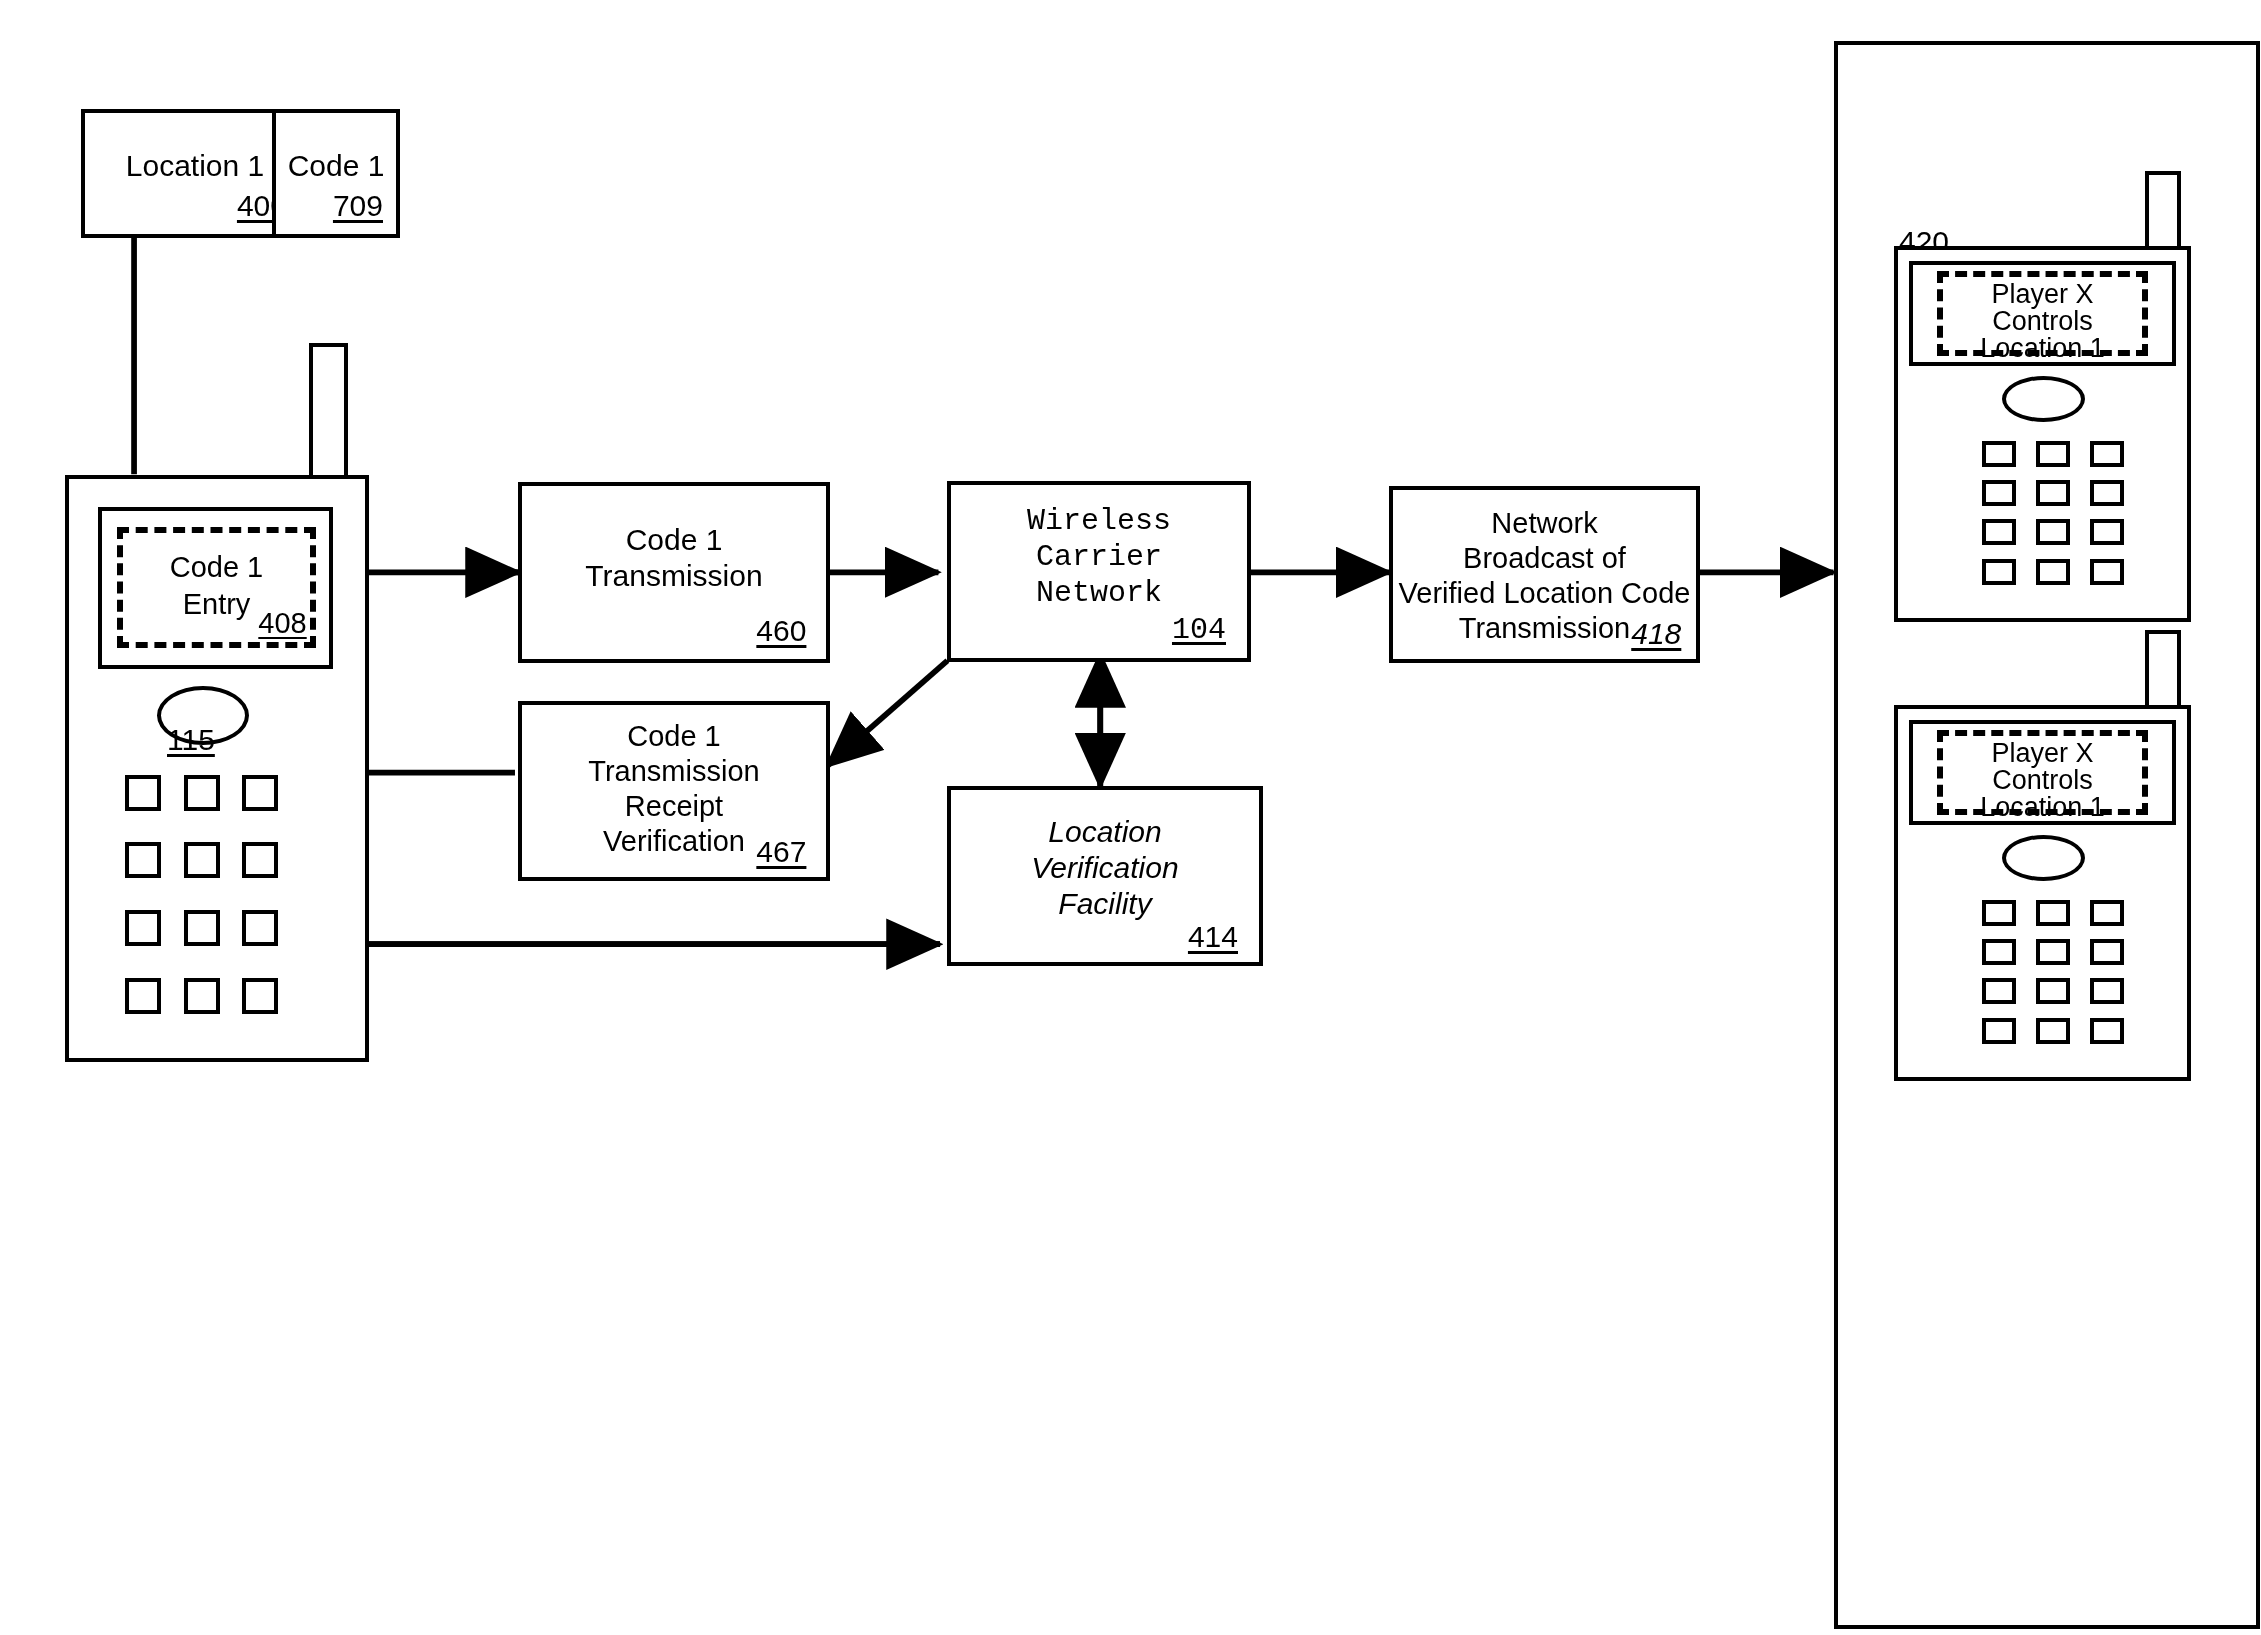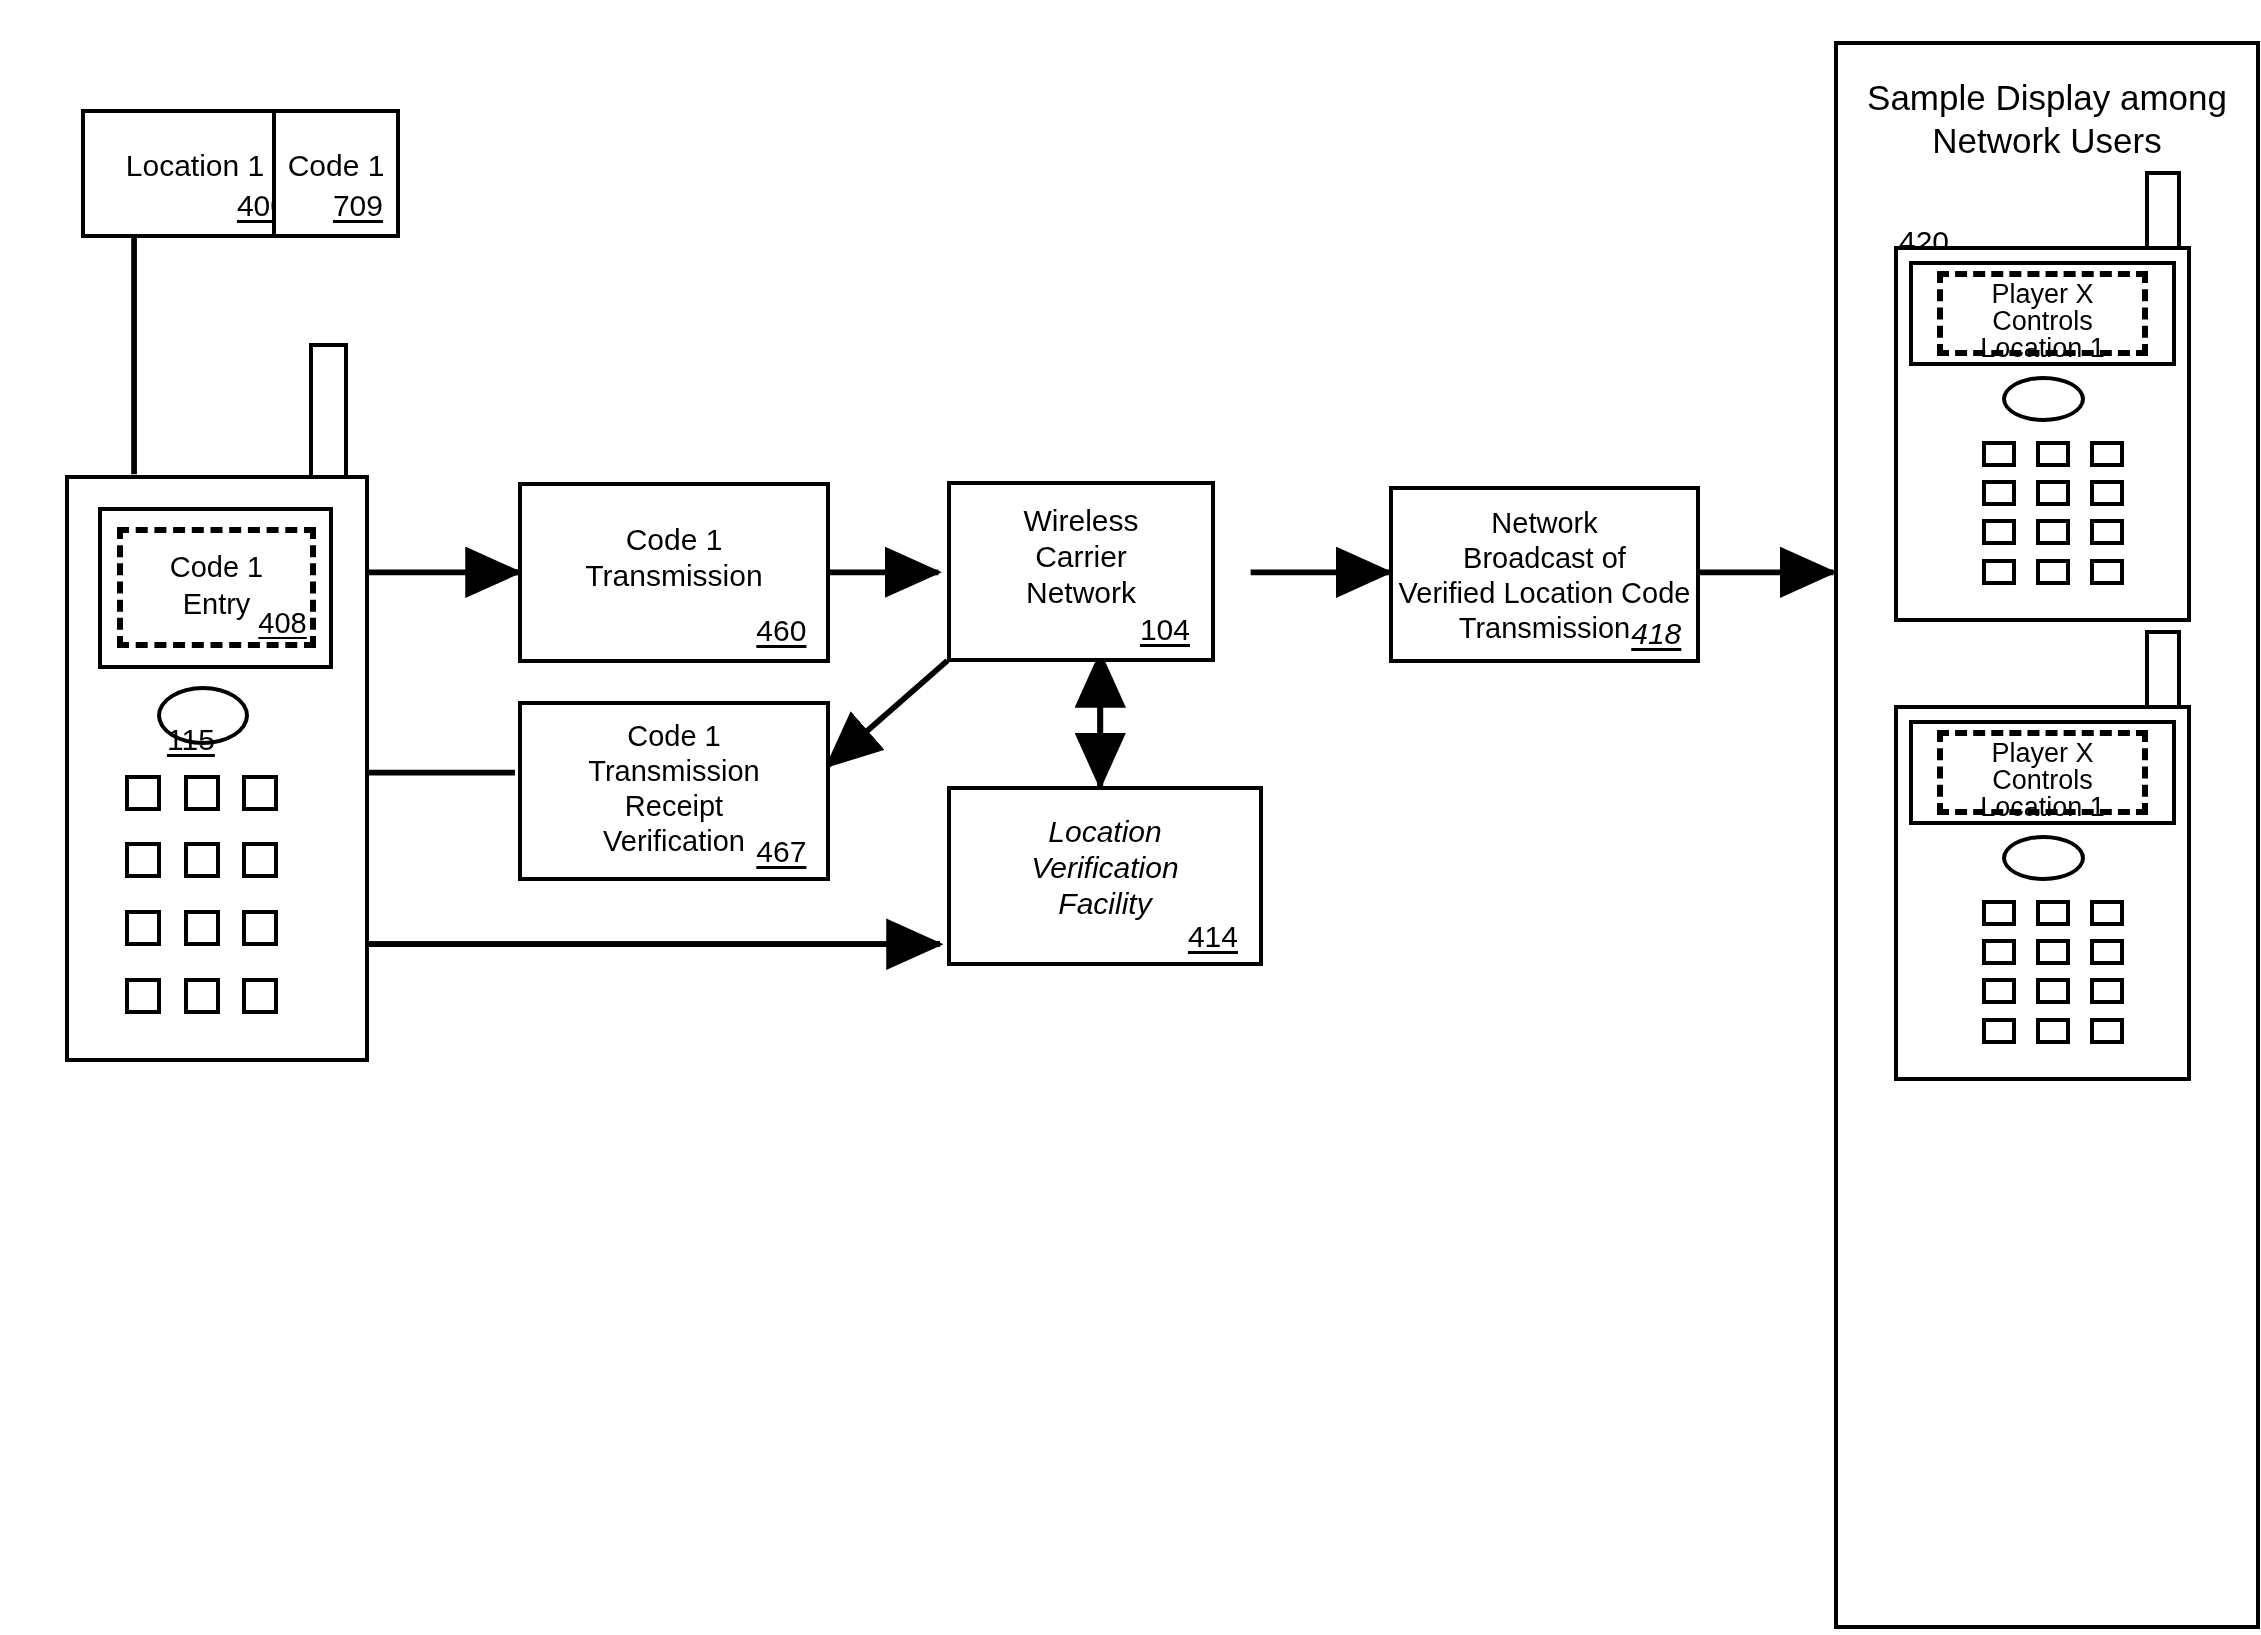--- a/index.html
+++ b/index.html
@@ -113,21 +113,21 @@
   </div>
 
   <div class="box" style="left:518px;top:701px;width:312px;height:180px;">
     <div class="boxtext" style="top:14px;font-size:29px;line-height:35px;">Code 1
 Transmission
 Receipt
 Verification</div>
     <div class="ref" style="right:19.6px;bottom:8.2px;">467</div>
   </div>
 
-  <div class="box" style="left:947px;top:481px;width:268px;height:181px;">
+  <div class="box" style="left:947px;top:481px;width:304px;height:181px;font-family:Liberation Mono, monospace;">
     <div class="boxtext" style="top:18px;">Wireless
 Carrier
 Network</div>
     <div class="ref" style="right:21px;bottom:11.4px;">104</div>
   </div>
 
   <div class="box" style="left:947px;top:786px;width:316px;height:180px;">
     <div class="boxtext" style="top:24px;font-style:italic;">Location
 Verification
 Facility</div>
@@ -136,22 +136,20 @@
 
   <div class="box" style="left:1389px;top:486px;width:311px;height:177px;">
     <div class="boxtext" style="top:16.4px;font-size:29px;line-height:35px;">Network
 Broadcast of
 Verified Location Code
 Transmission</div>
     <div class="ref" style="right:14.7px;bottom:8.2px;font-style:italic;">418</div>
   </div>
 
   <div class="panel" style="left:1834px;top:41px;width:426px;height:1588px;">
-    <div class="paneltitle" style="left:8.2px;right:8.2px;top:31px;">Sample Display among
-Network Users</div>
     <div class="ref" style="left:29px;top:180px;margin-left:32px;">420</div>
 
     <div style="position:absolute;left:56px;top:126px;width:327px;height:458px;">
       <div class="ant" style="left:251px;top:0px;width:36px;height:80px;"></div>
       <div class="box" style="left:0px;top:75px;width:297px;height:376px;"></div>
       <div class="solidthin" style="left:14.7px;top:90px;width:267px;height:105px;"></div>
       <div class="dashed" style="left:43px;top:100px;width:211px;height:85px;">
         <div class="boxtext" style="top:4.1px;font-size:27px;line-height:27px;">Player X
 Controls
 Location 1</div>

